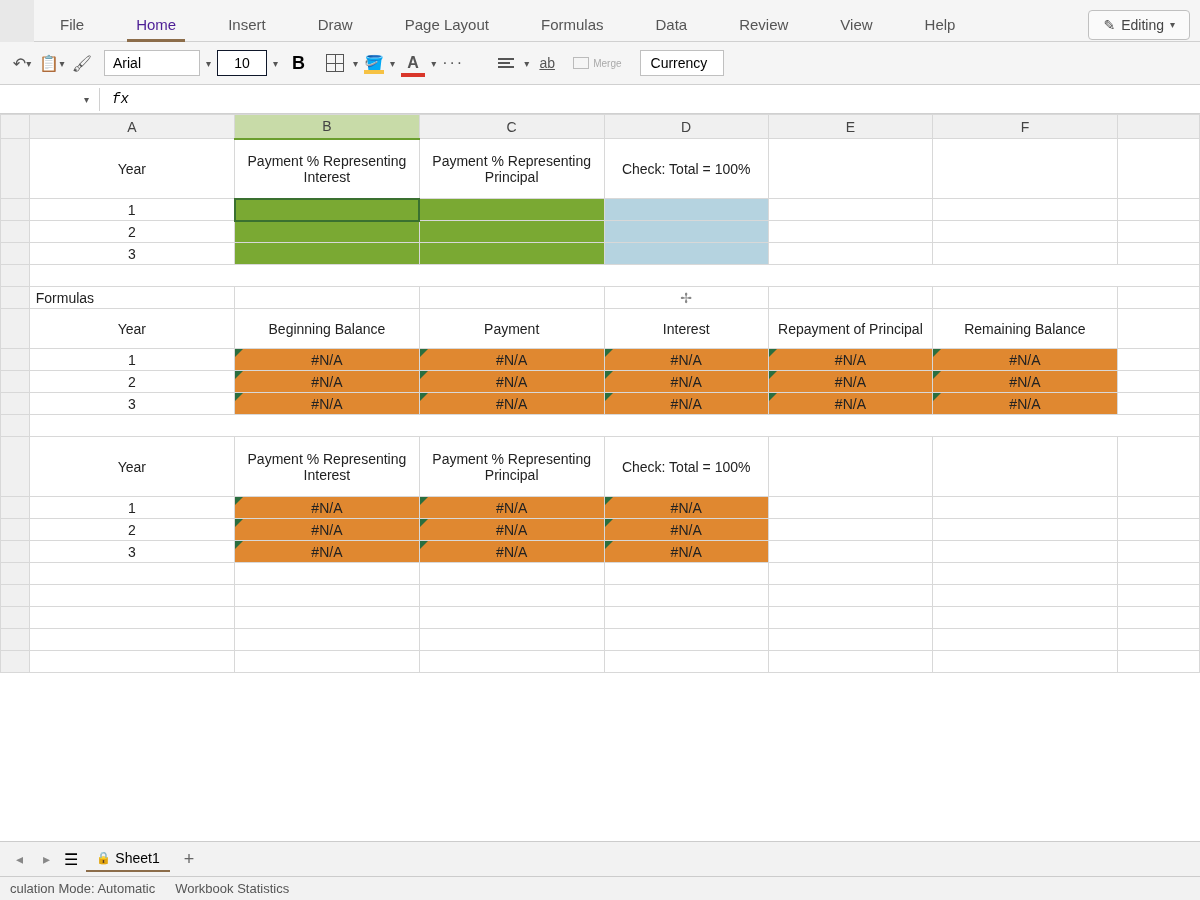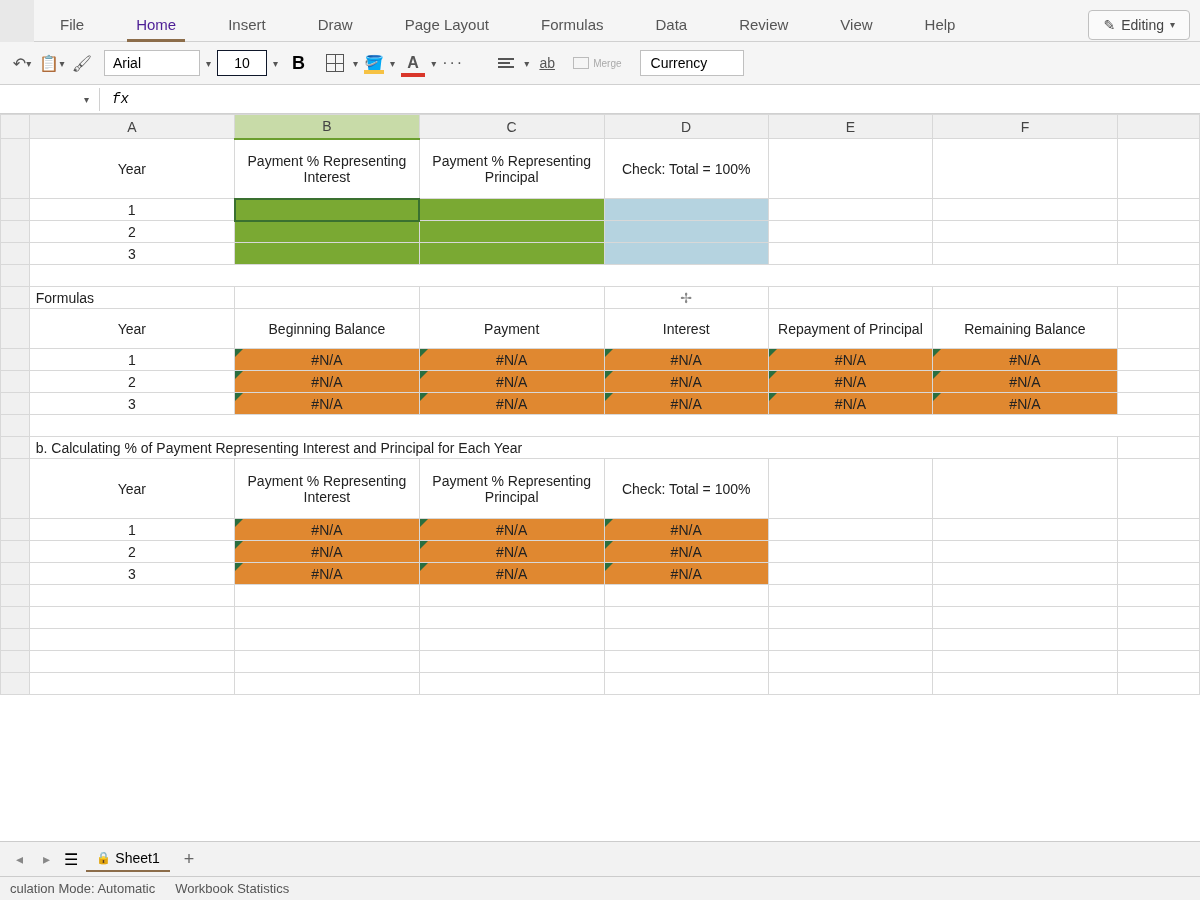--- a/index.html
+++ b/index.html
@@ -24,21 +24,21 @@
 .fill-icon { width:20px; height:16px; position:relative; }
 .fill-swatch { position:absolute; bottom:-3px; width:20px; height:4px; }
 .font-color-icon { font-size:16px; font-weight:bold; position:relative; }
 .font-color-swatch { position:absolute; bottom:-2px; left:0; width:100%; height:4px; }
 .dots { font-size:16px; color:#555; letter-spacing:2px; }
 .align-icon { display:flex; flex-direction:column; gap:2px; }
 .align-icon span { width:16px; height:2px; background:#555; }
 .wrap-icon { font-size:14px; text-decoration:underline; }
 .merge-btn { color:#aaa; font-size:10px; padding:4px 8px; display:flex; gap:4px; align-items:center; }
 .merge-box { width:16px; height:12px; border:1px solid #bbb; }
-.numfmt { border:1px solid #c0c0c0; background:#fff; padding:4px 10px; font-size:14px; width:104px; }
+.numfmt { border:1px solid #c0c0c0; background:#fff; padding:4px 10px; font-size:14px; width:84px; }
 
 .formula-bar { display:flex; align-items:center; background:#fff; border-bottom:1px solid #d0d0d0; }
 .namebox { width:100px; padding:6px 10px; border-right:1px solid #d0d0d0; display:flex; align-items:center; justify-content:space-between; font-size:13px; }
 .fx-label { font-style:italic; padding:6px 12px; font-size:14px; font-family:Liberation Mono, monospace; }
 
 .sheet-area { flex:1; overflow:auto; background:#fff; position:relative; }
 table.sheet { border-collapse:collapse; width:100%; table-layout:fixed; }
 .sheet td, .sheet th { border:1px solid #d8d8d8; height:22px; font-size:14px; padding:2px 6px; text-align:center; color:#222; }
 .sheet th { background:#f0f0f0; font-weight:normal; color:#444; height:24px; }
 .sheet th.selected { background:#c8dba8; border-bottom:2px solid #6a9e2e; }
@@ -259,25 +259,20 @@
     <td class="orange-cell err-flag">#N/A</td>
     <td class="orange-cell err-flag">#N/A</td>
     <td class="orange-cell err-flag">#N/A</td>
     <td class="orange-cell err-flag">#N/A</td>
     <td></td>
   </tr>
   <tr>
           <td class="rownum"></td>
           <td colspan="7"></td>
         </tr>
-  <tr>
-    <td class="rownum"></td>
-    <td colspan="6" class="left-align">b.  Calculating % of Payment Representing Interest and Principal for Each Year</td>
-    <td></td>
-  </tr>
   <tr style="height:60px">
     <td class="rownum"></td>
     <td>Year</td>
     <td>Payment % Representing Interest</td>
     <td>Payment % Representing Principal</td>
     <td>Check: Total = 100%</td>
     <td></td>
           <td></td>
           <td></td>
   </tr>

